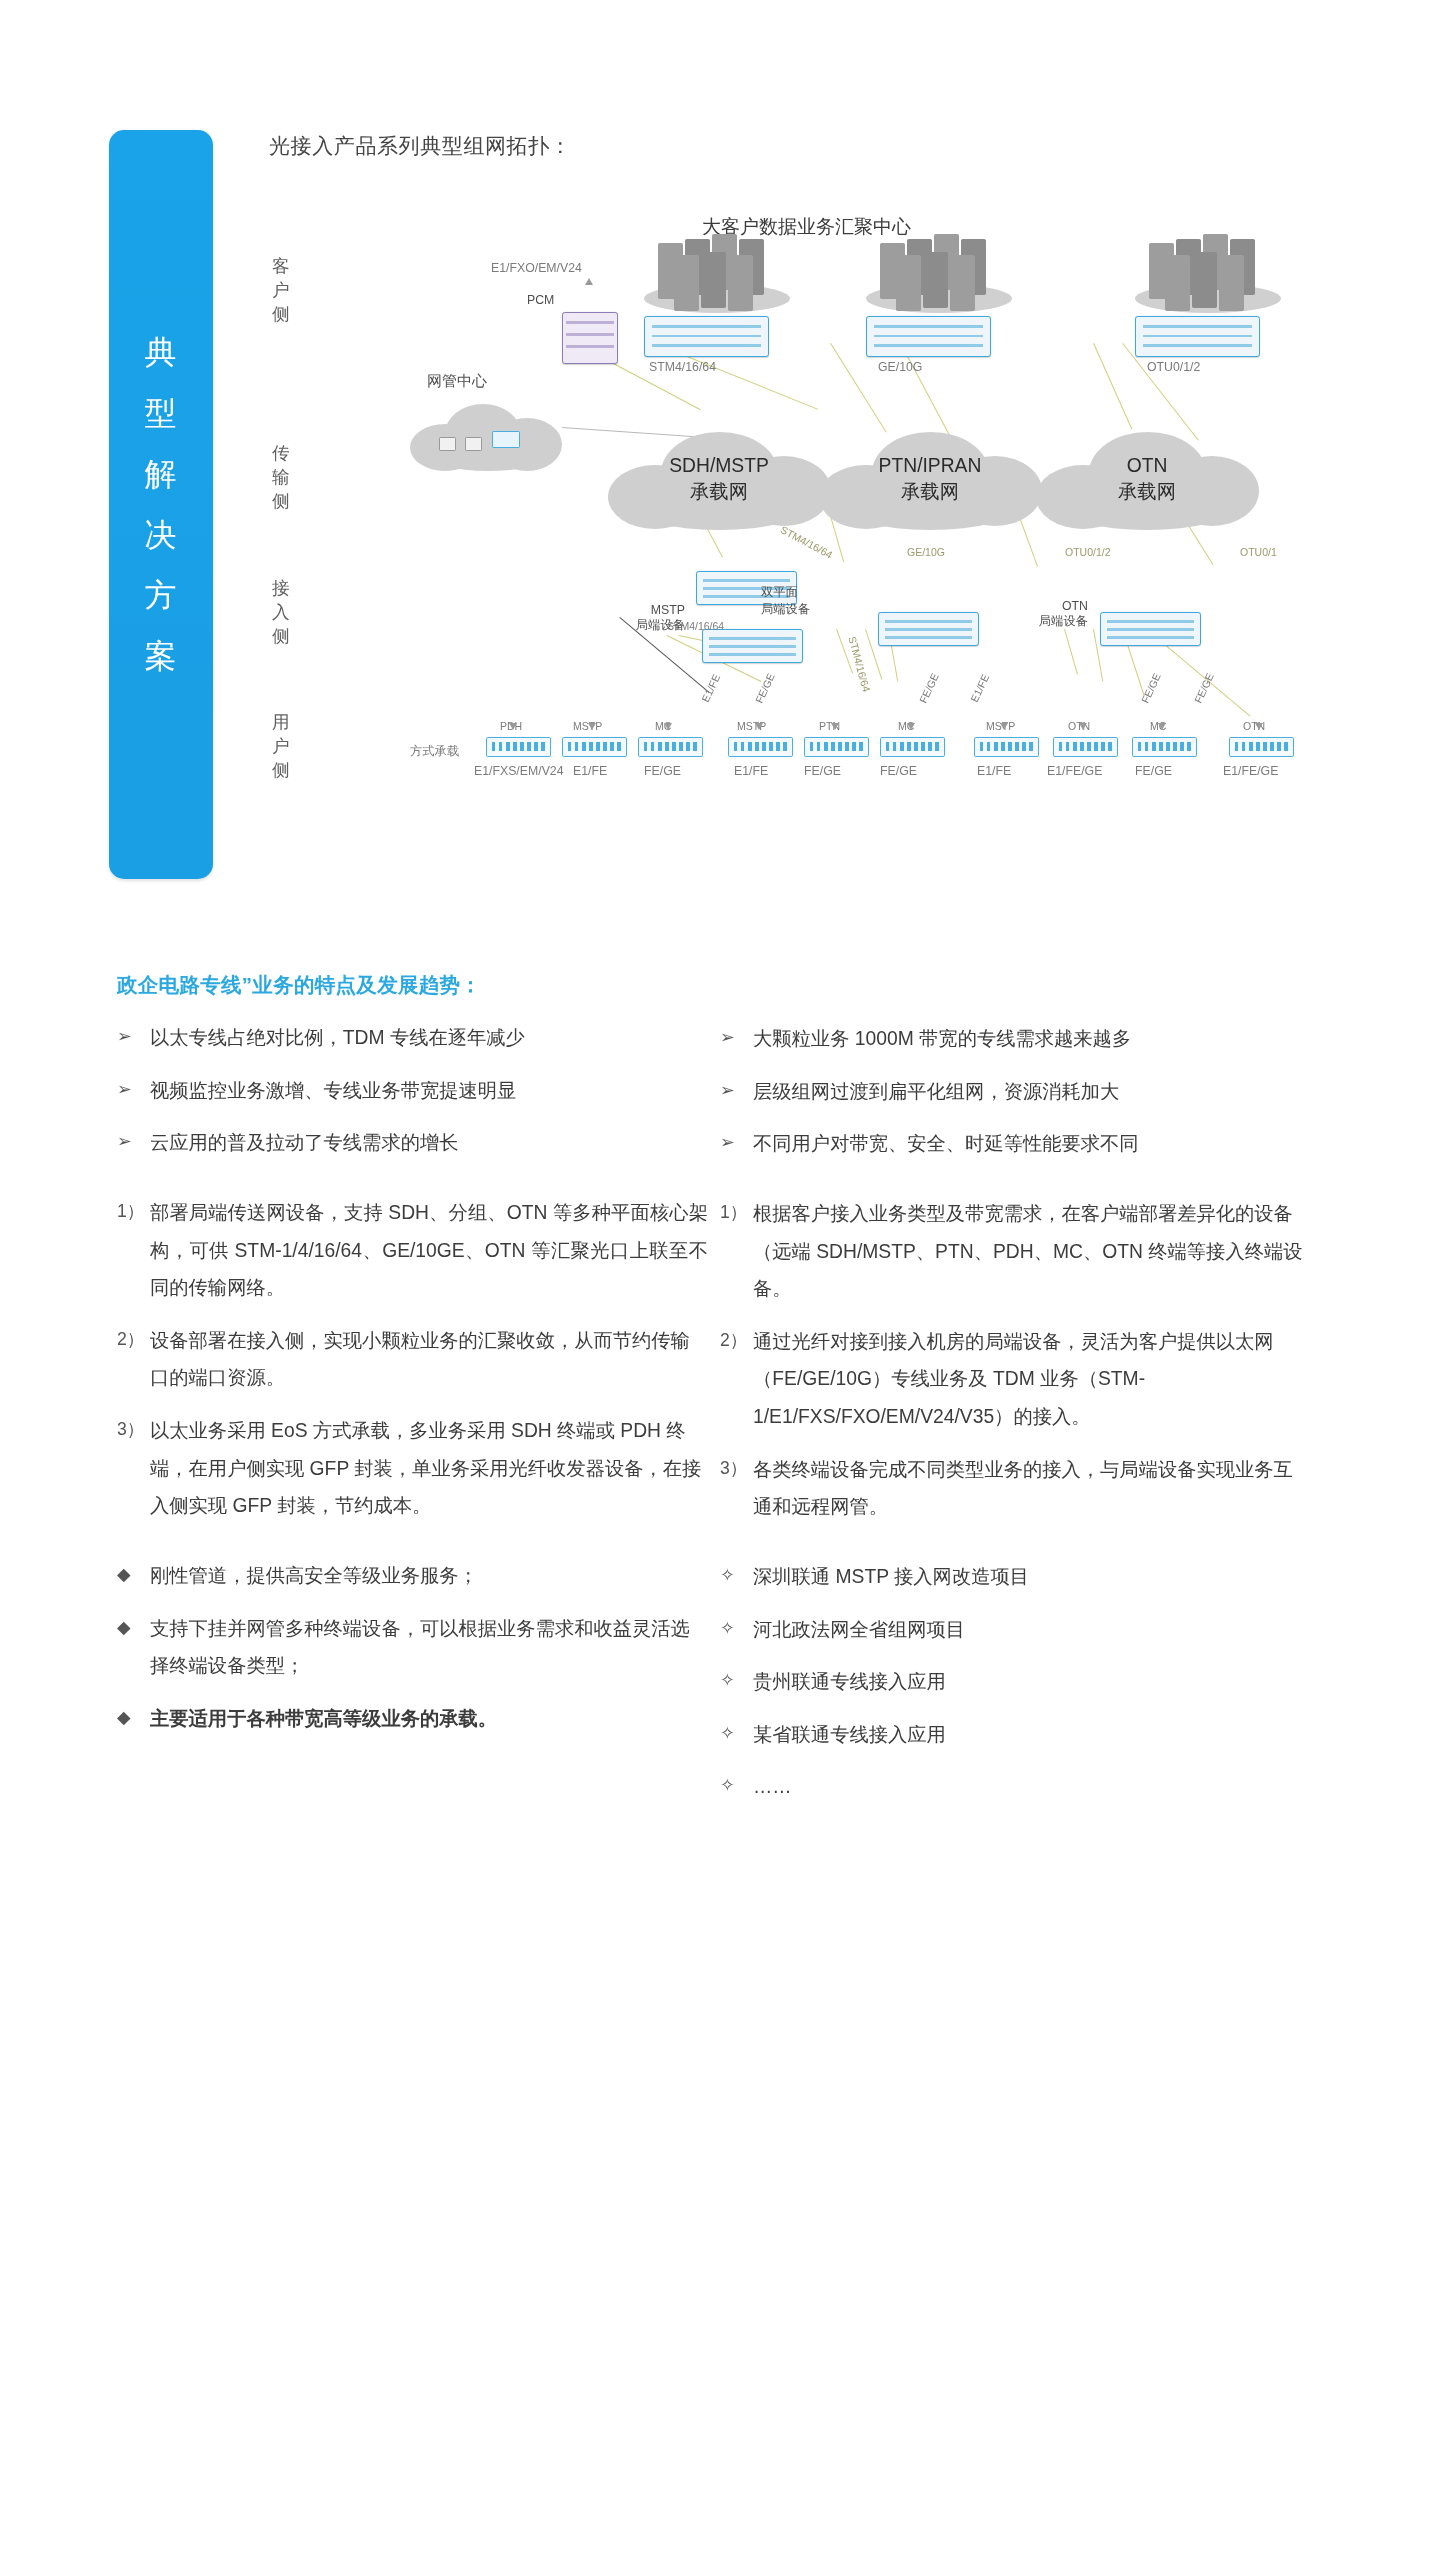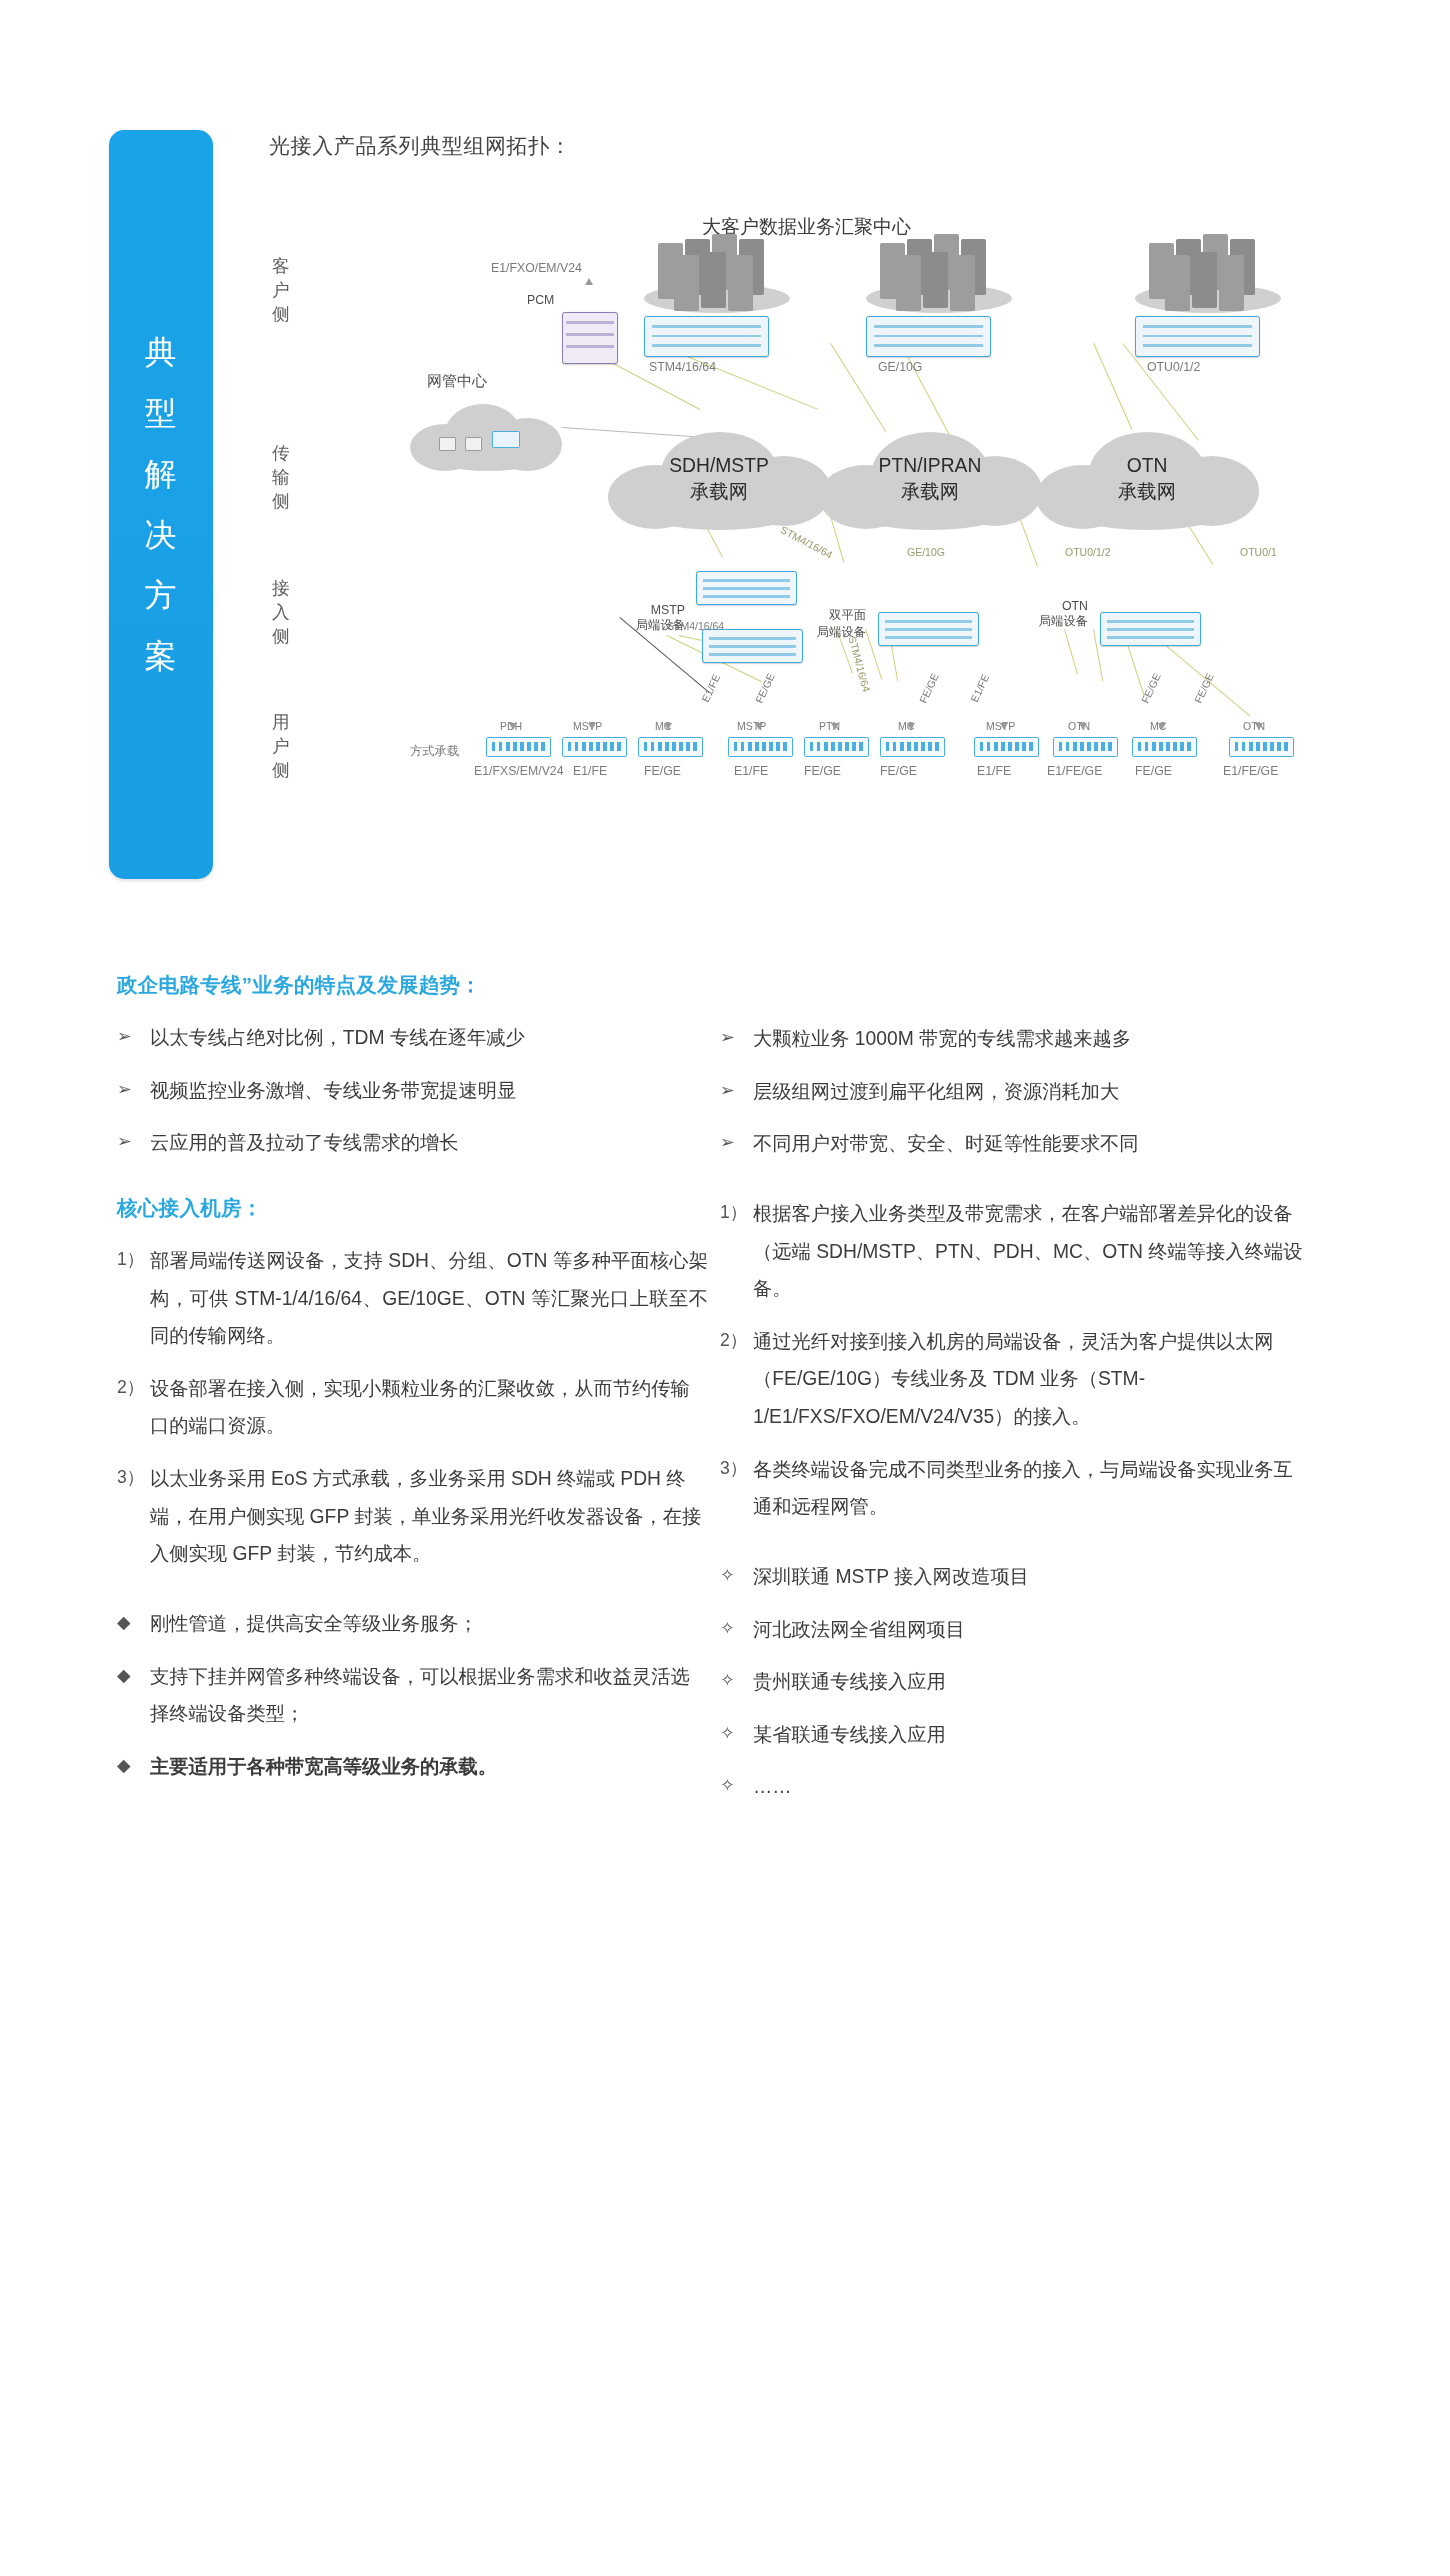--- a/index.html
+++ b/index.html
@@ -264,21 +264,21 @@
       <div class="lbl tiny dark" style="left:328px;top:436px;text-align:right;width:123px;">
         <span>MSTP</span><br><span>局端设备</span>
       </div>
       <div class="lbl xtiny" style="left:433px;top:453px;">STM4/16/64</div>
 
       <div class="dev" style="left:644px;top:445px;width:99px;height:32px;">
         <div class="bar" style="top:7px;"></div>
           <div class="bar" style="top:15px;"></div>
           <div class="bar" style="top:23.4px;"></div>
       </div>
-      <div class="lbl tiny dark" style="left:527px;top:440px;text-align:right;width:105px;">
+      <div class="lbl tiny dark" style="left:527px;top:417px;width:105px;">
         <span>双平面</span><br><span>局端设备</span>
       </div>
 
       <div class="dev" style="left:866px;top:445px;width:99px;height:32px;">
         <div class="bar" style="top:7px;"></div>
           <div class="bar" style="top:15px;"></div>
           <div class="bar" style="top:23.4px;"></div>
       </div>
       <div class="lbl tiny dark" style="left:749px;top:432px;text-align:right;width:105px;">
         <span>OTN</span><br><span>局端设备</span>
@@ -454,21 +454,20 @@
               <span class="tx">视频监控业务激增、专线业务带宽提速明显</span>
             </li>
           <li>
               <span class="mk">➢</span>
               <span class="tx">云应用的普及拉动了专线需求的增长</span>
             </li>
         </ul>
       </div>
 
       <div class="blk">
-        <div class="sec-head">核心接入机房：</div>
         <ol>
           <li>
               <span class="mk">1）</span>
               <span class="tx" style="text-align:justify;">部署局端传送网设备，支持 SDH、分组、OTN 等多种平面核心架构，可供 STM-1/4/16/64、GE/10GE、OTN 等汇聚光口上联至不同的传输网络。</span>
             </li>
           <li>
               <span class="mk">2）</span>
               <span class="tx">设备部署在接入侧，实现小颗粒业务的汇聚收敛，从而节约传输口的端口资源。</span>
             </li>
           <li>

